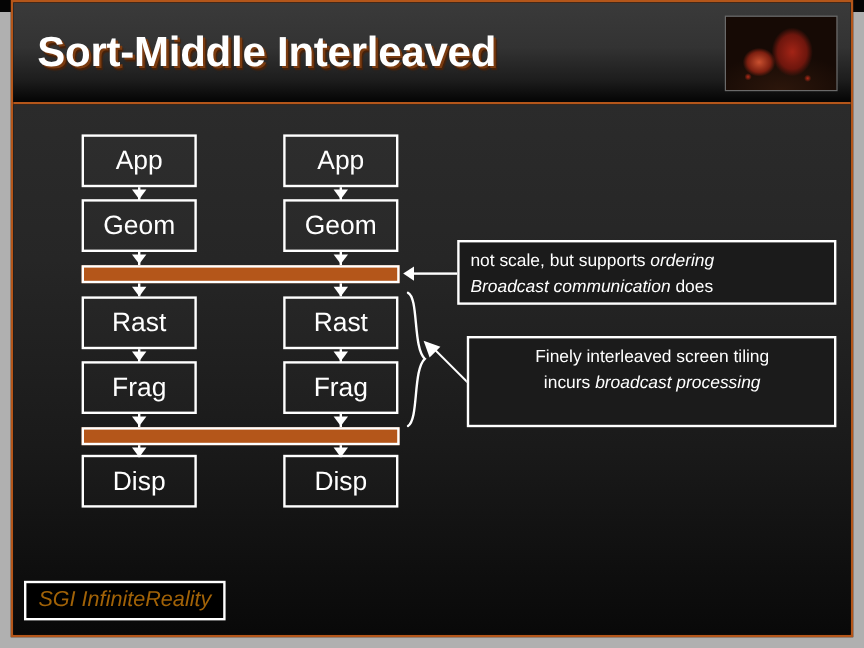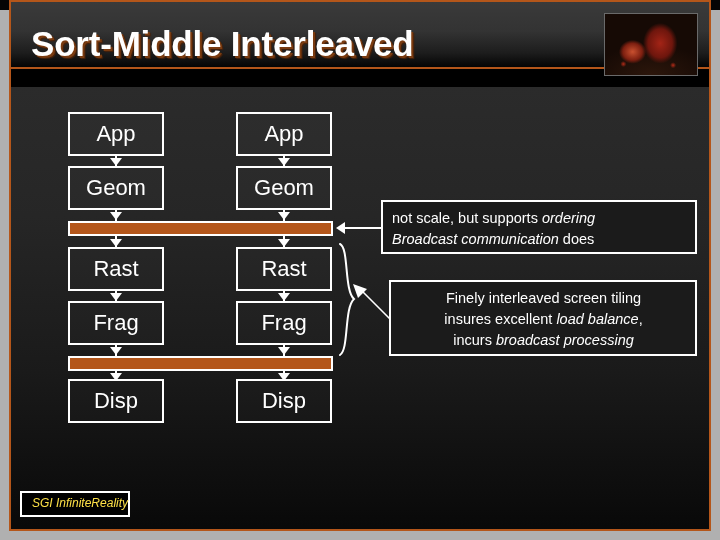--- a/index.html
+++ b/index.html
@@ -34,21 +34,21 @@
   #topblack {
     position: absolute;
     left: 0; top: 0; width: 720px; height: 10px;
     background: #050505;
   }
 
   
   #titlebar {
     position: absolute;
     left: 0; top: 0;
-    width: 698px; height: 67px;
+    width: 698px; height: 85px;
     background: linear-gradient(to bottom, #3a3a3a 0%, #333333 45%, #1d1d1d 78%, #040404 100%);
     border-bottom: 2px solid #b4561a;
     box-sizing: border-box;
   }
   #page-title {
     position: absolute;
     left: 20px; top: 22px;
     font-size: 35px;
     font-weight: bold;
     color: #ffffff;
@@ -136,24 +136,24 @@
   }
   #brace-svg { position: absolute; }
   #diag-leader-svg { position: absolute; }
 
   
   #footer {
     position: absolute;
     left: 9px; bottom: 12px;
     border: 2px solid #ffffff;
     box-sizing: border-box;
-    padding: 3px 0 5px 10px;
+    padding: 3px 10px 5px 10px;
     background: #000000;
-    color: #fde047;
-    font-size: 12px;
+    color: #a16207;
+    font-size: 18px;
     font-style: italic;
     white-space: nowrap;
   }
 </style>
 </head>
 <body>
 
 <div id="frame">
   <div id="topblack"></div>
 
@@ -232,23 +232,20 @@
       <svg id="diag-leader-svg" style="left:340px; top:195px; width:46px; height:46px;" viewBox="0 0 46 46">
         <line x1="44" y1="42" x2="10" y2="8" stroke="#ffffff" stroke-width="1.6"></line>
         <polygon points="2,2 16,7 7,16" fill="#ffffff"></polygon>
       </svg>
 
       <div class="callout" style="left:378px; top:193px; width:308px; height:76px;text-align:center;">
         <div>
           <span>Finely interleaved screen tiling</span>
         </div>
         <div>
-          <span>insures excellent </span><i>load balance</i><span>,</span>
-        </div>
-        <div>
           <span>incurs </span><i>broadcast processing</i>
         </div>
       </div>
 
     </div>
 
     <div id="footer">SGI InfiniteReality</div>
 
   </div>
 </div>

